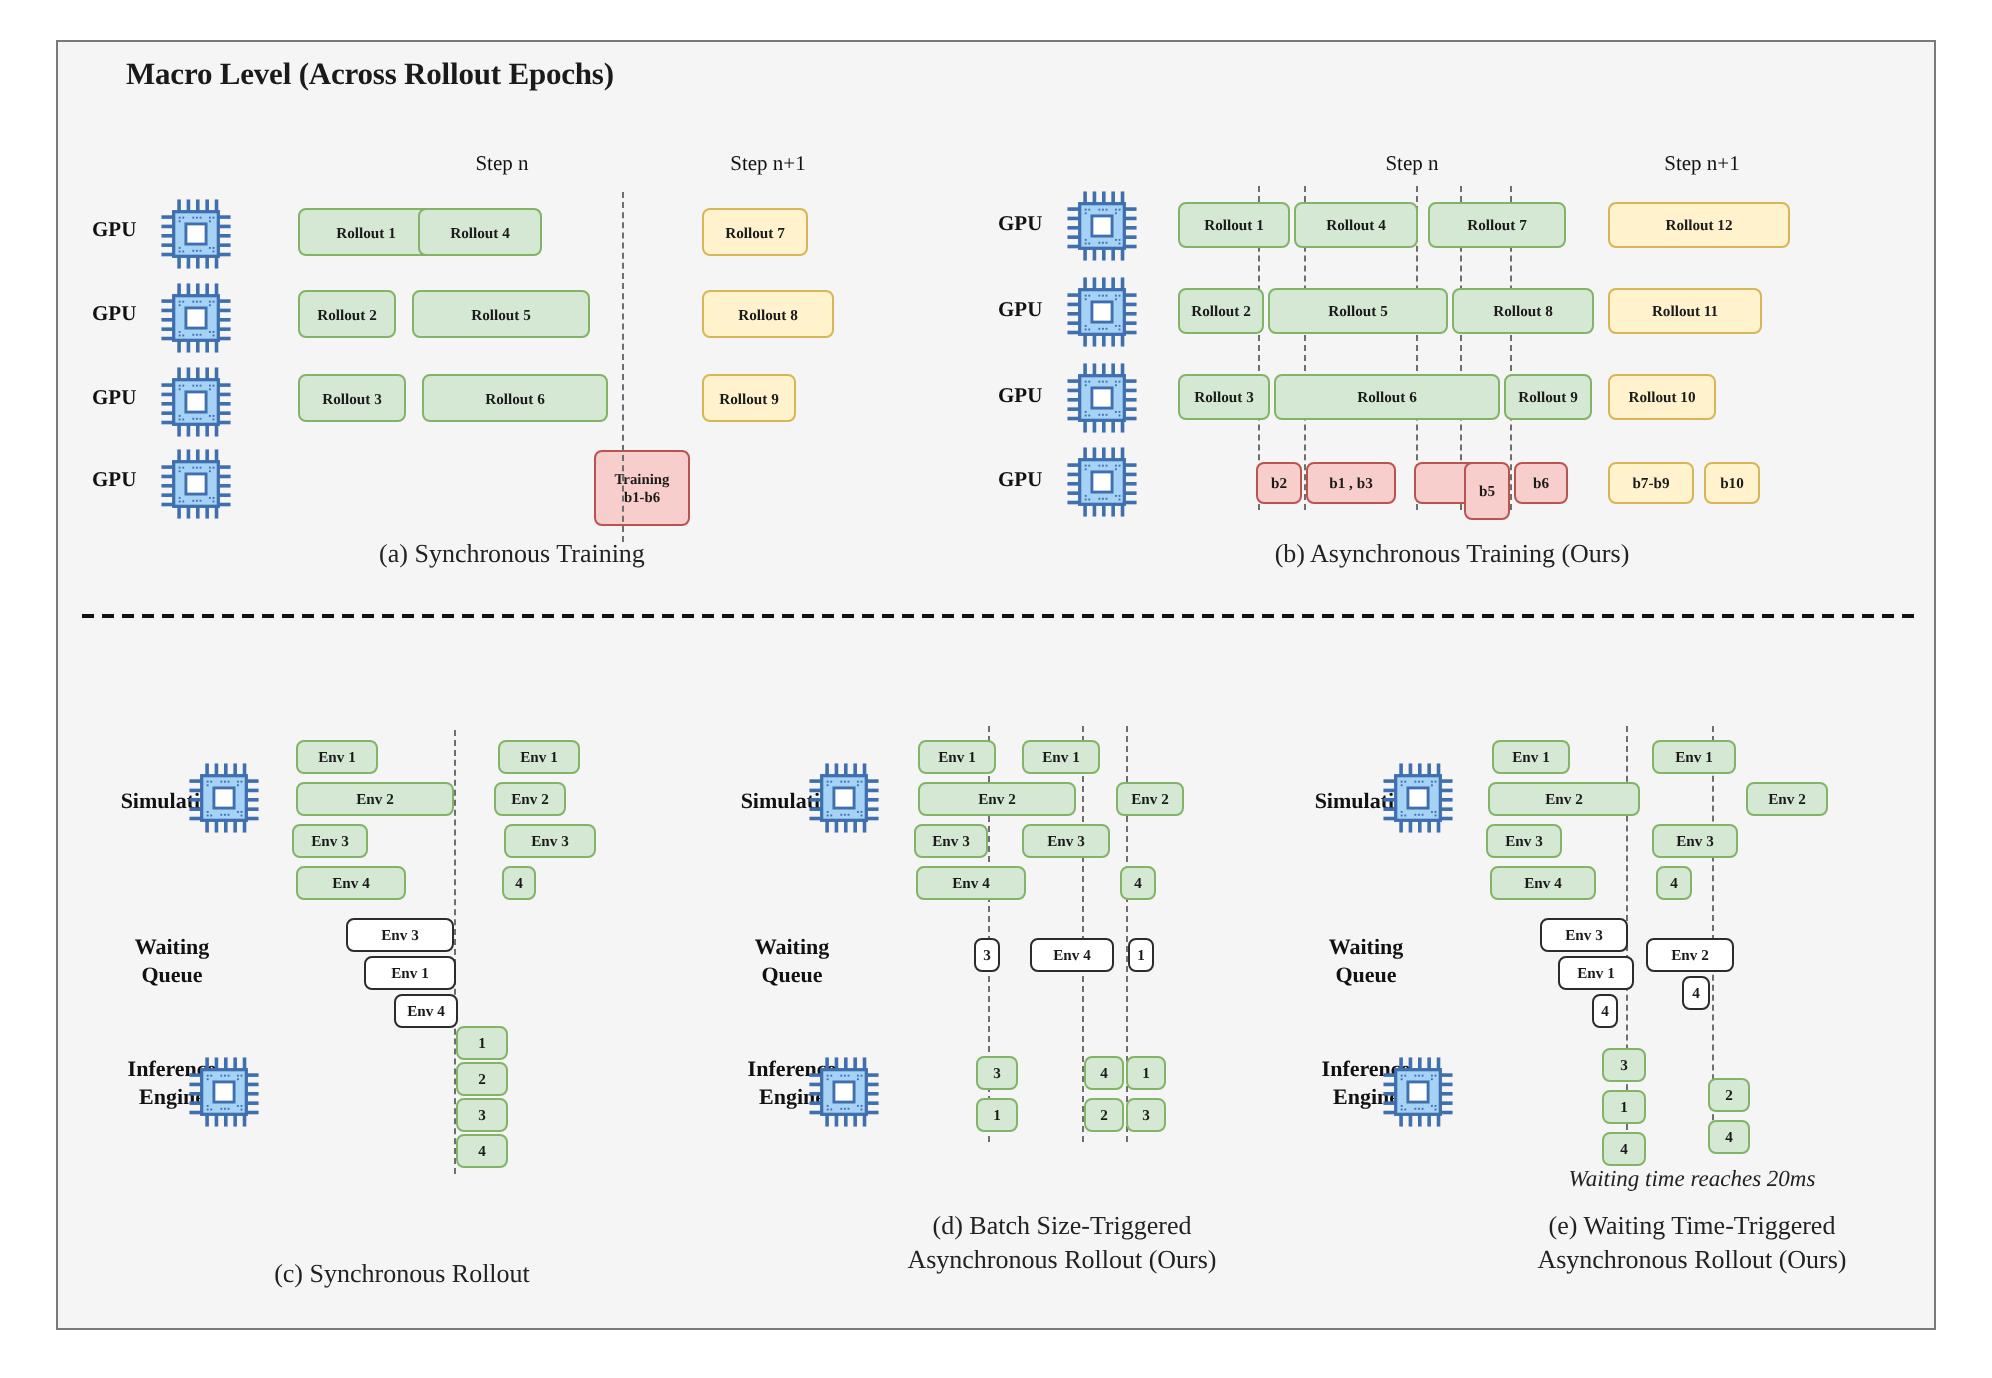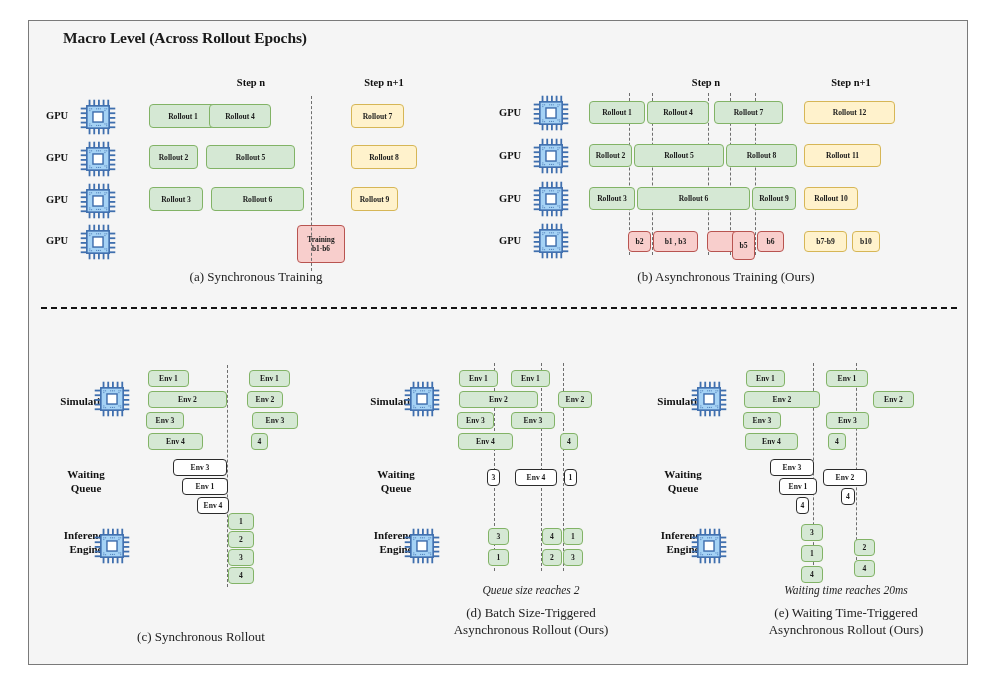--- a/index.html
+++ b/index.html
@@ -7,21 +7,21 @@
   #figure{
     position:absolute;left:28px;top:20px;width:940px;height:645px;
     background:#f5f5f5;border:1.5px solid #7a7a7a;box-sizing:border-box;
   }
   .abs{position:absolute;box-sizing:border-box;}
 
   
   .section-title{
     font-weight:bold;font-size:15.5px;color:#1a1a1a;letter-spacing:-0.1px;white-space:nowrap;
   }
-  .step-label{font-weight:bold;font-size:10.5px;color:#111;white-space:nowrap;text-align:center;}
+  .step-label{font-weight:normal;font-size:10.5px;color:#111;white-space:nowrap;text-align:center;}
   .panel-caption{font-size:13px;color:#222;white-space:nowrap;text-align:center;line-height:1.18;}
   .trigger-note{font-size:11.5px;font-style:italic;color:#222;white-space:nowrap;text-align:center;}
   .row-label{font-weight:bold;font-size:10.5px;color:#111;white-space:nowrap;}
   .side-label{font-weight:bold;font-size:11px;color:#111;white-space:nowrap;text-align:center;line-height:1.25;}
 
   
   .hdivider{border-top:2.6px dashed #111;}
 
   
   .blk{
@@ -892,21 +892,20 @@
     </div>
     <div class="abs blk green" style="left: 534px; top: 507px; width: 20px; height: 17px;">
       <span>1</span>
     </div>
     <div class="abs blk green" style="left: 513px; top: 528px; width: 20px; height: 17px;">
       <span>2</span>
     </div>
     <div class="abs blk green" style="left: 534px; top: 528px; width: 20px; height: 17px;">
       <span>3</span>
     </div>
-    <div class="abs trigger-note" style="left: 357px; top: 563px; width: 290px; text-align: center;">Queue size reaches 2</div>
     <div class="abs panel-caption" style="left: 357px; top: 584px; width: 290px; text-align: center;">(d) Batch Size-Triggered</div>
     <div class="abs panel-caption" style="left: 357px; top: 601px; width: 290px; text-align: center;">Asynchronous Rollout (Ours)</div>
     <div class="abs vdash" style="left: 784px; top: 342px; height: 212px;"></div>
     <div class="abs vdash" style="left: 827px; top: 342px; height: 212px;"></div>
     <div class="abs blk green" style="left: 717px; top: 349px; width: 39px; height: 17px;">
       <span>Env 1</span>
     </div>
     <div class="abs blk green" style="left: 715px; top: 370px; width: 76px; height: 17px;">
       <span>Env 2</span>
     </div>

